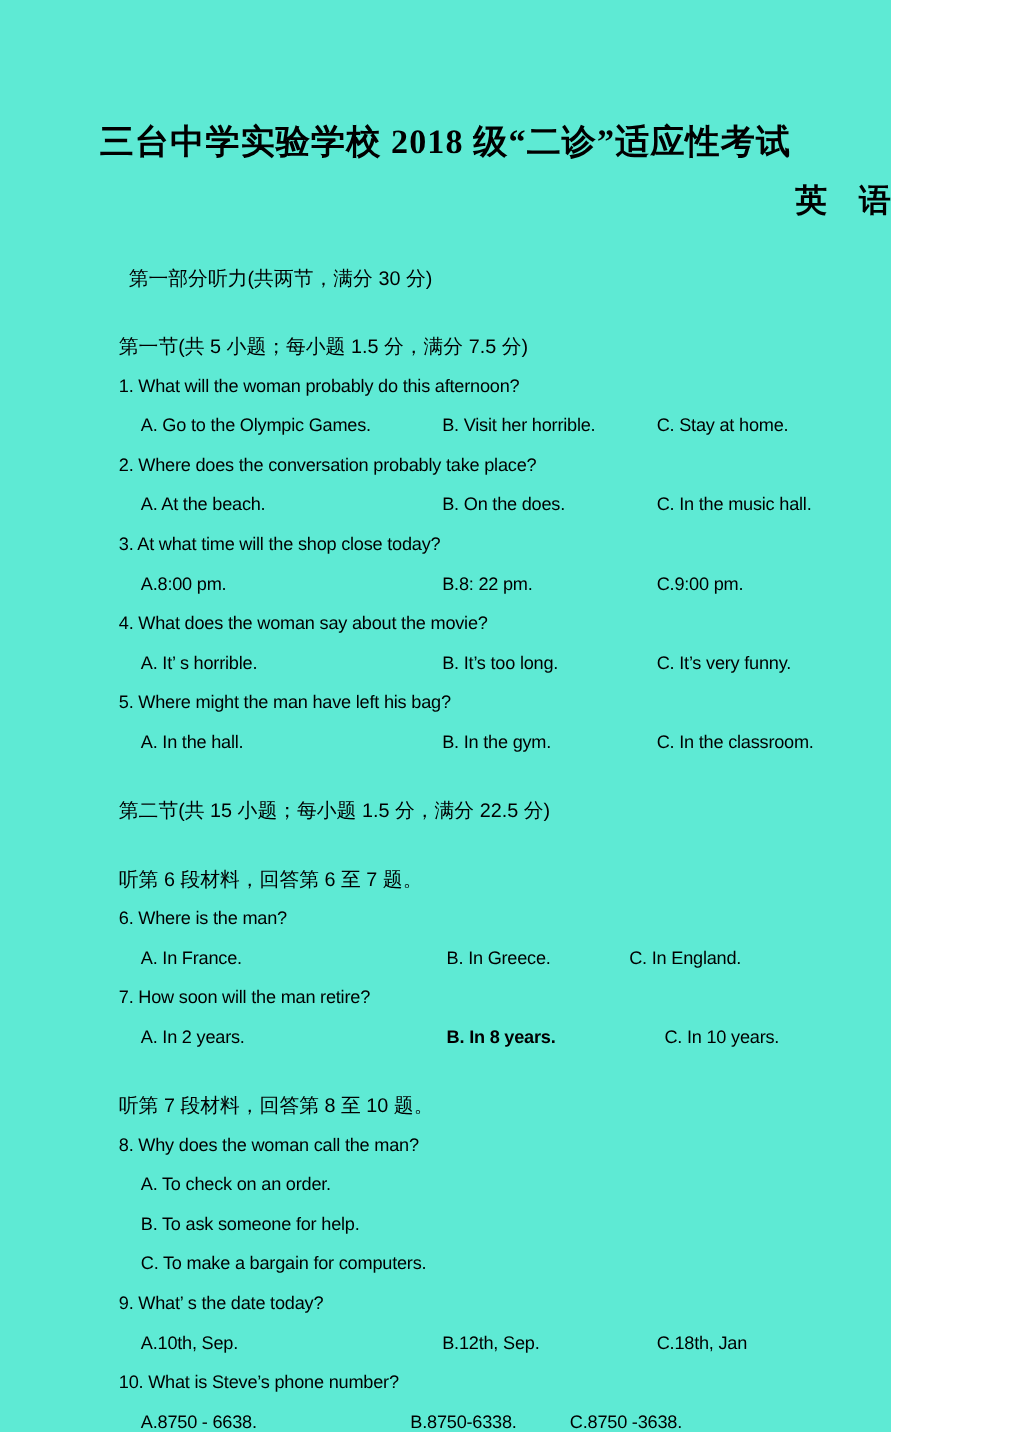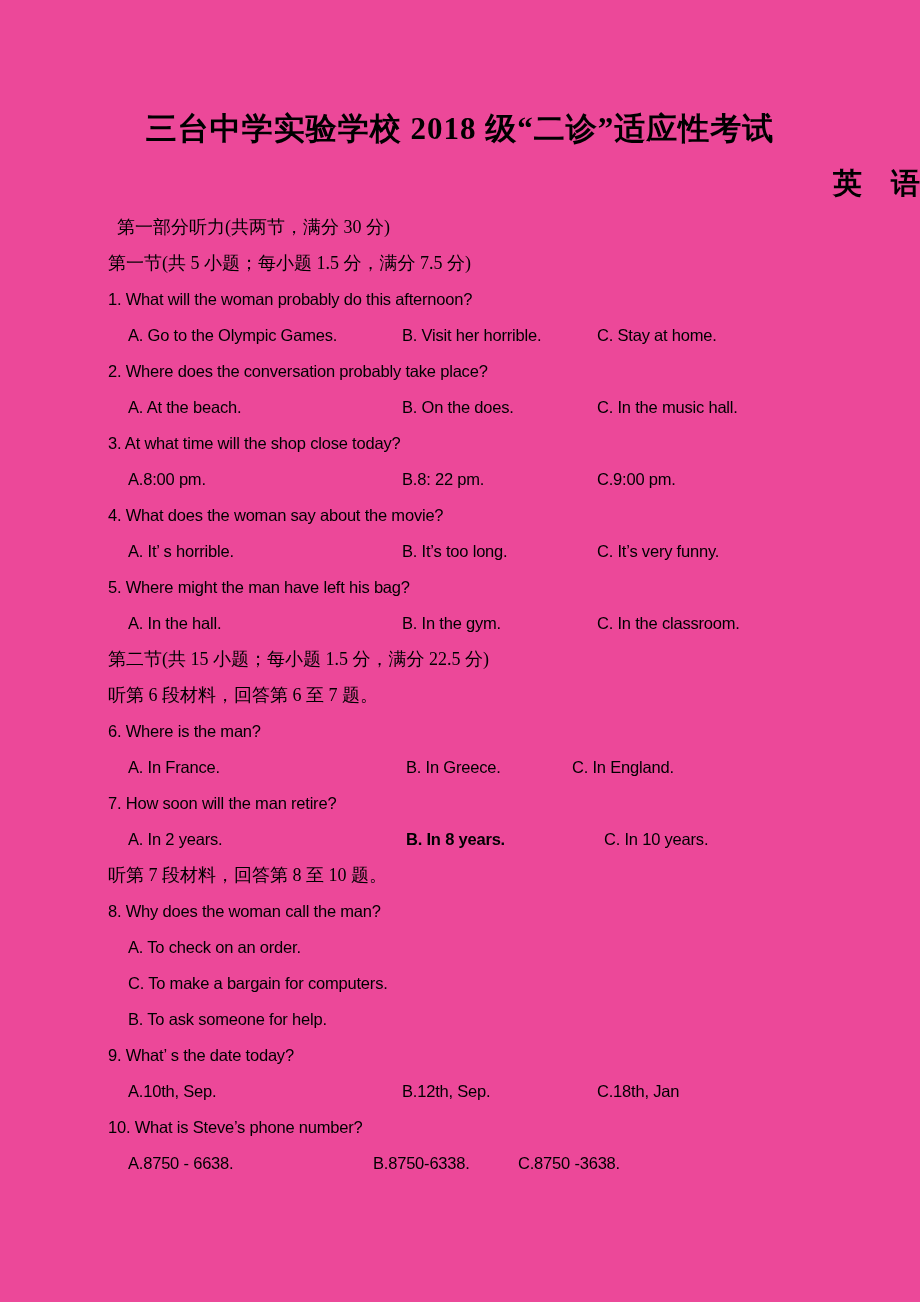--- a/index.html
+++ b/index.html
@@ -2,23 +2,23 @@
 <html><head>
 <meta charset="utf-8">
 <style>
   html, body {
     margin: 0;
     padding: 0;
     background: #ffffff;
   }
   .page {
     position: relative;
-    width: 920px;
+    width: 810px;
     height: 1302px;
-    background: #ec4899;
+    background: #5eead4;
     color: #000000;
     overflow: hidden;
   }
   .title {
     position: absolute;
     top: 108px;
     left: 0;
     width: 100%;
     text-align: center;
     font-family: "Liberation Serif", "DejaVu Serif", serif;
@@ -49,23 +49,24 @@
   .line {
     position: relative;
     height: 36px;
     line-height: 36px;
     font-family: "Liberation Sans", "DejaVu Sans", sans-serif;
     font-size: 16.5px;
     letter-spacing: -0.2px;
     white-space: pre;
   }
   .cn {
-    font-family: Liberation Serif, serif;
+    font-family: Liberation Sans, sans-serif;
     font-size: 18px;
     letter-spacing: 0;
+    margin-top: 26px;
   }
   .indent { padding-left: 9px; }
   .opt {
     position: absolute;
     top: 0;
     white-space: nowrap;
   }
   .colA { left: 20px; }
   .colB { left: 294px; }
   .colC { left: 489px; }
@@ -141,24 +142,24 @@
       <span class="opt colC">C. In 10 years.</span>
     </div>
 
     <div class="line cn">听第 7 段材料，回答第 8 至 10 题。</div>
 
     <div class="line q">8. Why does the woman call the man?</div>
     <div class="line opts">
       <span class="opt colA">A. To check on an order.</span>
     </div>
     <div class="line opts">
-      <span class="opt colA">C. To make a bargain for computers.</span>
+      <span class="opt colA">B. To ask someone for help.</span>
     </div>
     <div class="line opts">
-      <span class="opt colA">B. To ask someone for help.</span>
+      <span class="opt colA">C. To make a bargain for computers.</span>
     </div>
 
     <div class="line q">9. What’ s the date today?</div>
     <div class="line opts">
       <span class="opt colA">A.10th, Sep.</span>
       <span class="opt colB">B.12th, Sep.</span>
       <span class="opt colC">C.18th, Jan</span>
     </div>
 
     <div class="line q">10. What is Steve’s phone number?</div>

